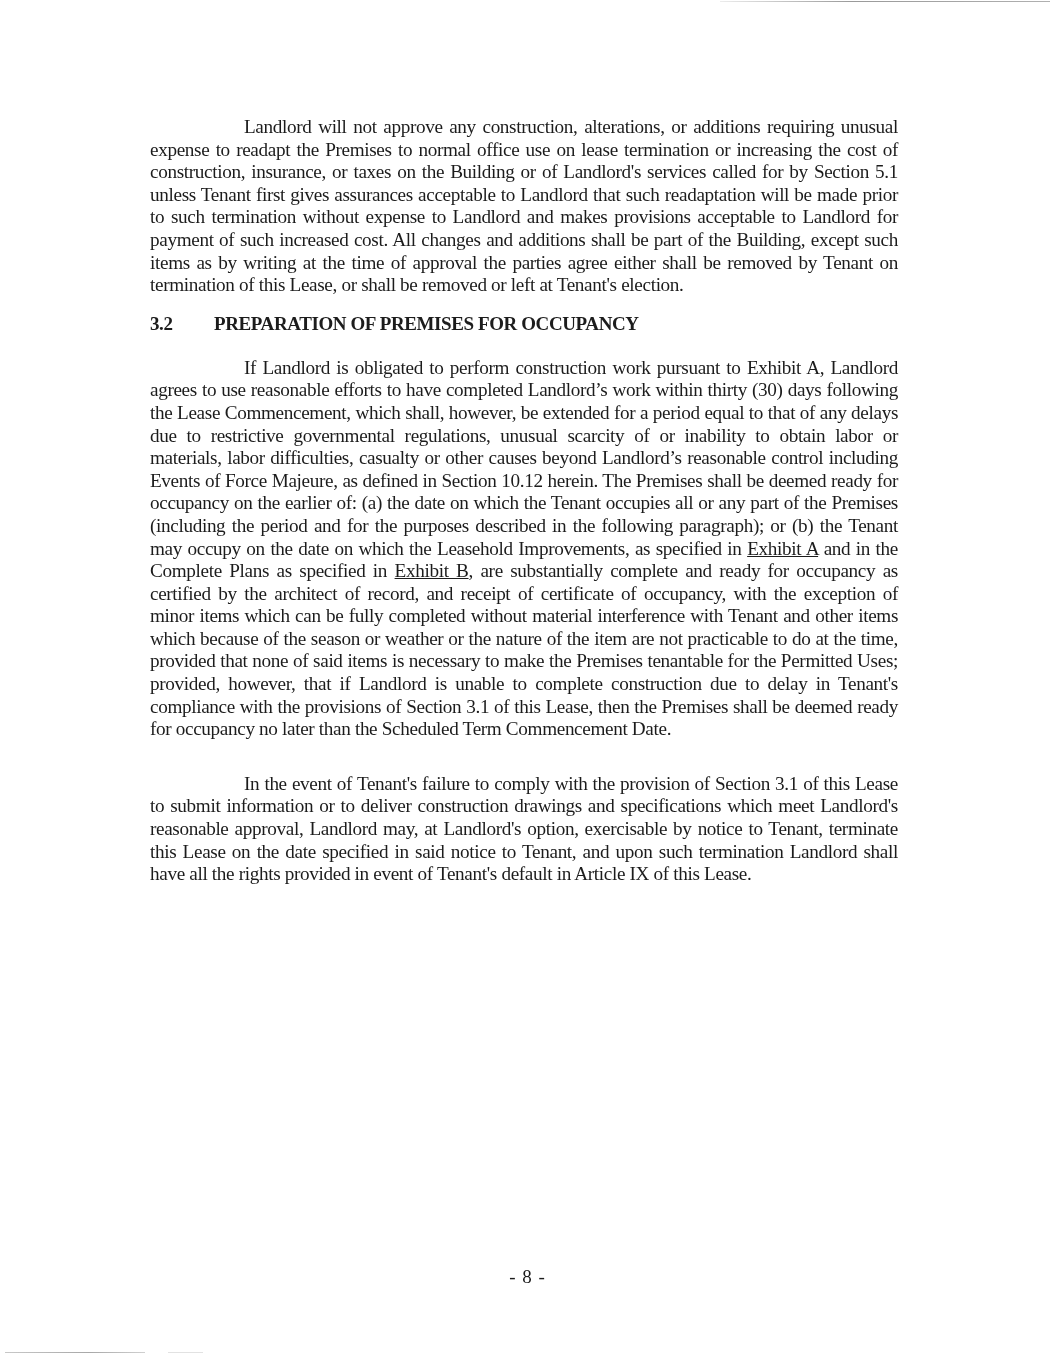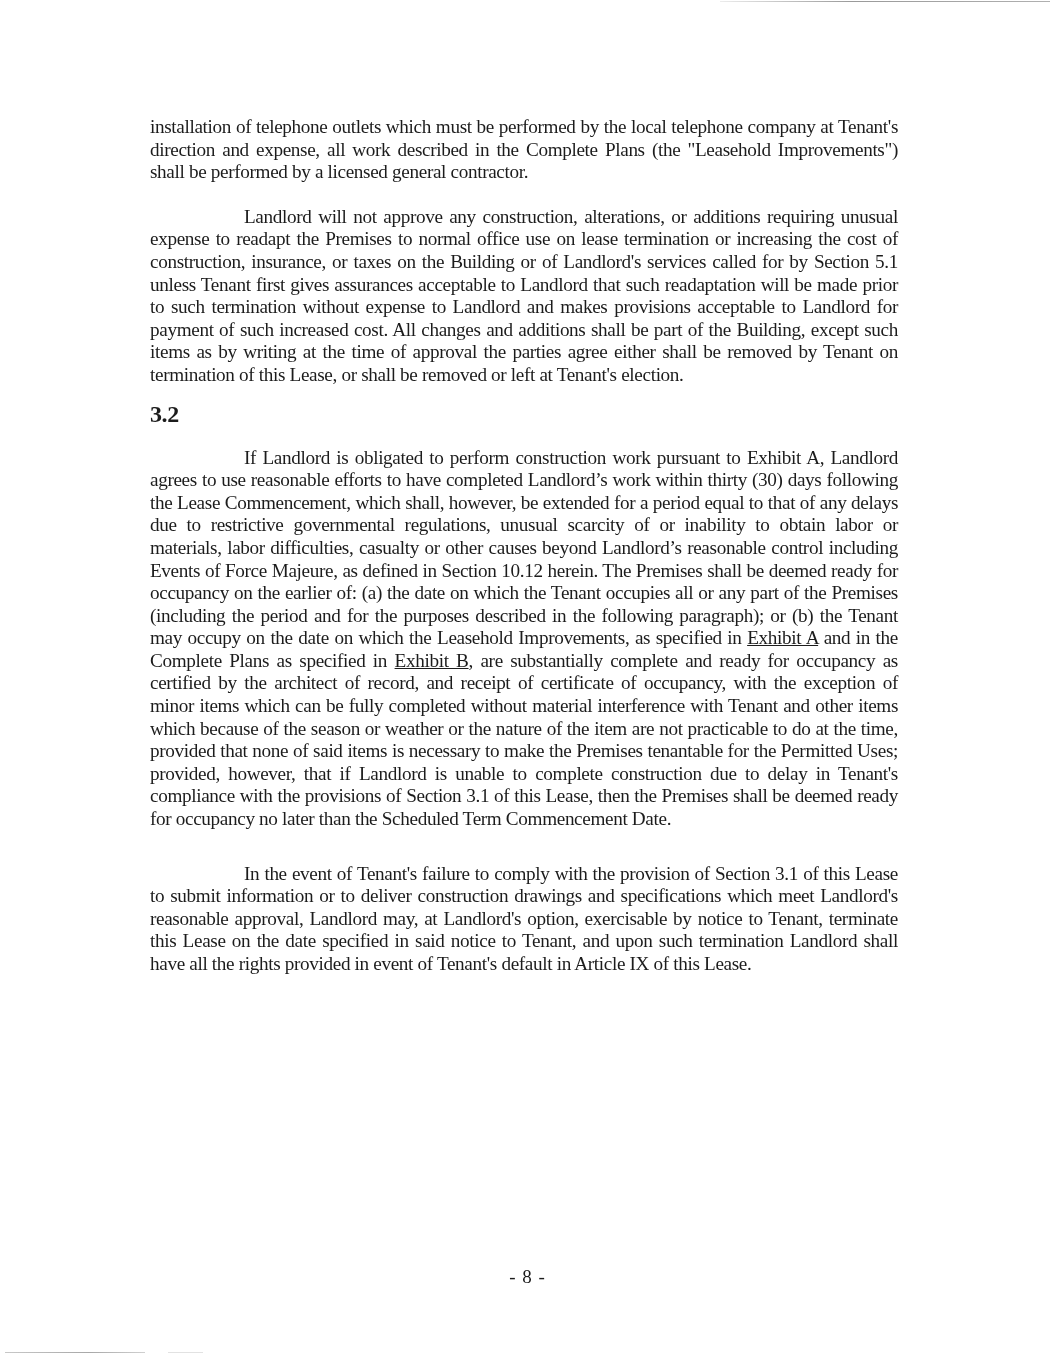--- a/index.html
+++ b/index.html
@@ -53,21 +53,21 @@
       letter-spacing: -0.35px;
       word-spacing: 0px;
     }
     p.indent {
       text-indent: 94px;
     }
     .p1 { margin-bottom: 22px; }
     .p2 { margin-bottom: 16px; }
     .heading {
       font-weight: bold;
-      font-size: 24px;
+      font-size: 19px;
       line-height: 22px;
       margin-bottom: 22px;
       display: flex;
       letter-spacing: -0.4px;
     }
     .heading .num {
       width: 64px;
       display: inline-block;
     }
     .p3 { margin-bottom: 32px; }
@@ -81,26 +81,26 @@
       font-size: 19px;
       letter-spacing: 1px;
     }
   </style>
 </head>
 <body>
 
 <div class="scan-line-top"></div>
 
 <div class="page">
-  <p class="p1">installation of telephone outlets which must be performed by the local telephone company at Tenant's direction and expense, all work described in the Complete Plans (the "Leasehold Improvements") shall be performed by a licensed general contractor.</p>
 
   <p class="p2 indent">Landlord will not approve any construction, alterations, or additions requiring unusual expense to readapt the Premises to normal office use on lease termination or increasing the cost of construction, insurance, or taxes on the Building or of Landlord's services called for by Section 5.1 unless Tenant first gives assurances acceptable to Landlord that such readaptation will be made prior to such termination without expense to Landlord and makes provisions acceptable to Landlord for payment of such increased cost. All changes and additions shall be part of the Building, except such items as by writing at the time of approval the parties agree either shall be removed by Tenant on termination of this Lease, or shall be removed or left at Tenant's election.</p>
 
   <div class="heading">
     <span class="num">3.2</span>
+    <span>PREPARATION OF PREMISES FOR OCCUPANCY</span>
   </div>
 
   <p class="p3 indent"><span>If Landlord is obligated to perform construction work pursuant to Exhibit A, Landlord agrees to use reasonable efforts to have completed Landlord’s work within thirty (30) days following the Lease Commencement, which shall, however, be extended for a period equal to that of any delays due to restrictive governmental regulations, unusual scarcity of or inability to obtain labor or materials, labor difficulties, casualty or other causes beyond Landlord’s reasonable control including Events of Force Majeure, as defined in Section 10.12 herein.  The Premises shall be deemed ready for occupancy on the earlier of: (a) the date on which the Tenant occupies all or any part of the Premises (including the period and for the purposes described in the following paragraph); or (b) the Tenant may occupy on the date on which the Leasehold Improvements, as specified in </span><span class="u">Exhibit A</span><span> and in the Complete Plans as specified in </span><span class="u">Exhibit B</span><span>, are substantially complete and ready for occupancy as certified by the architect of record, and receipt of certificate of occupancy, with the exception of minor items which can be fully completed without material interference with Tenant and other items which because of the season or weather or the nature of the item are not practicable to do at the time, provided that none of said items is necessary to make the Premises tenantable for the Permitted Uses; provided, however, that if Landlord is unable to complete construction due to delay in Tenant's compliance with the provisions of Section 3.1 of this Lease, then the Premises shall be deemed ready for occupancy no later than the Scheduled Term Commencement Date.</span></p>
 
   <p class="indent">In the event of Tenant's failure to comply with the provision of Section 3.1 of this Lease to submit information or to deliver construction drawings and specifications which meet Landlord's reasonable approval, Landlord may, at Landlord's option, exercisable by notice to Tenant, terminate this Lease on the date specified in said notice to Tenant, and upon such termination Landlord shall have all the rights provided in event of Tenant's default in Article IX of this Lease.</p>
 </div>
 
 <div class="page-number">- 8 -</div>
 
 <div class="scan-line-bottom"></div>

